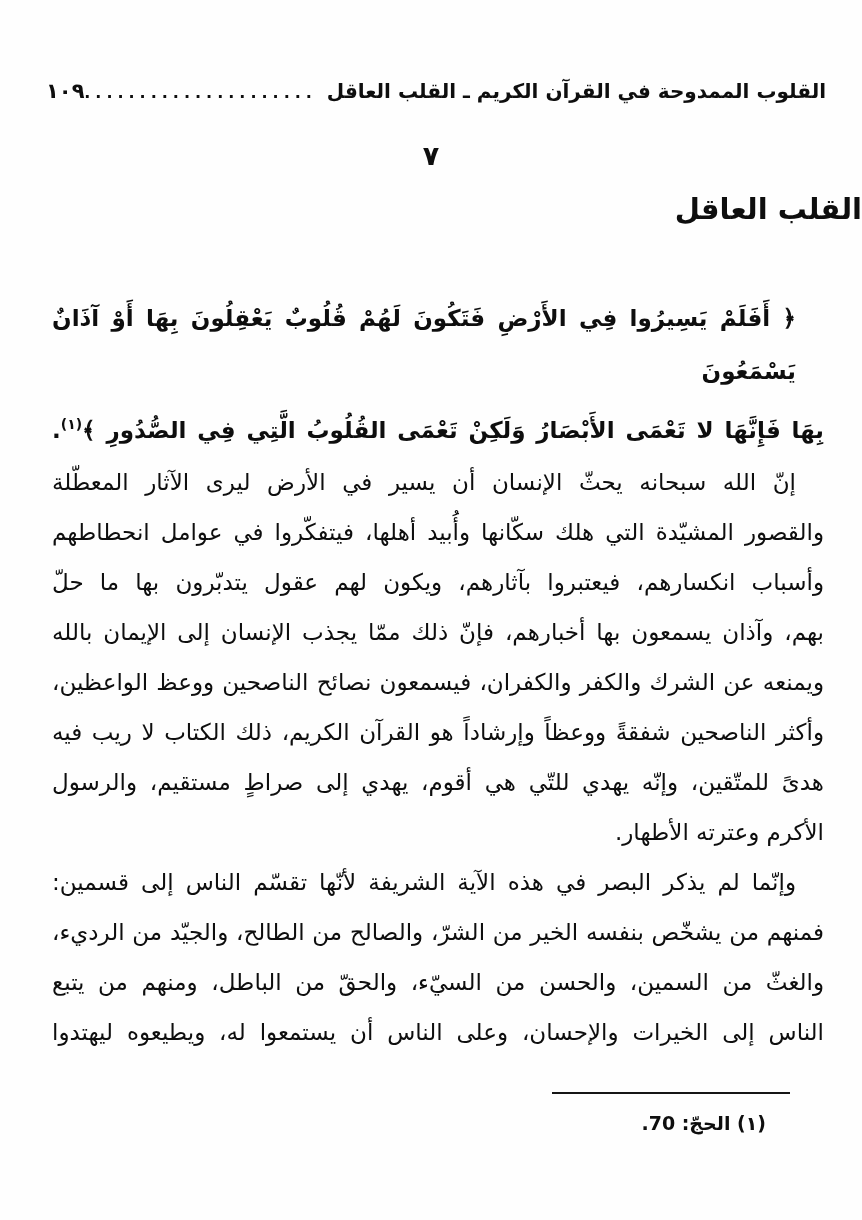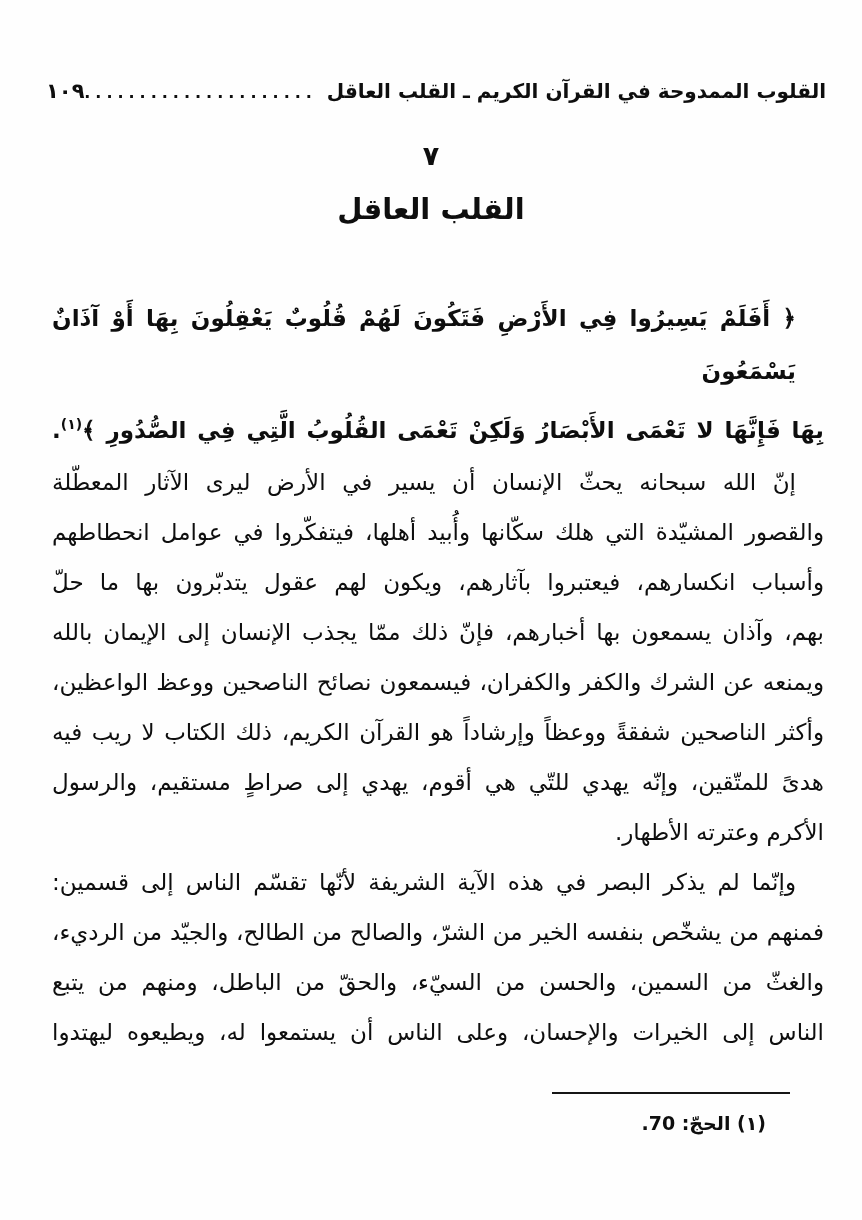--- a/index.html
+++ b/index.html
@@ -34,21 +34,21 @@
     text-align: center;
   }
   .h-num { white-space: nowrap; font-size: 21px; letter-spacing: 2px; }
   
   .chapter-num {
     position: absolute; top: 140px; left: 0; right: 0;
     text-align: center; font-size: 27px; font-weight: 700;
   }
   .chapter-title {
     position: absolute; top: 192px; left: 0; right: 0;
-    text-align: center; font-size: 29px; font-weight: 700;
+    font-size: 29px; font-weight: 700;
   }
   
   .main {
     position: absolute;
     top: 292px; right: 38px; left: 52px;
     direction: rtl;
   }
   .vline {
     font-weight: 700;
     font-size: 23px;

